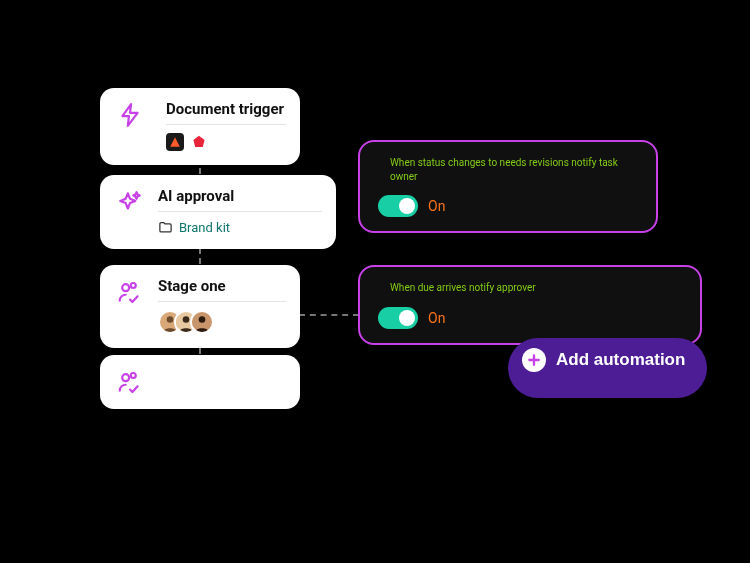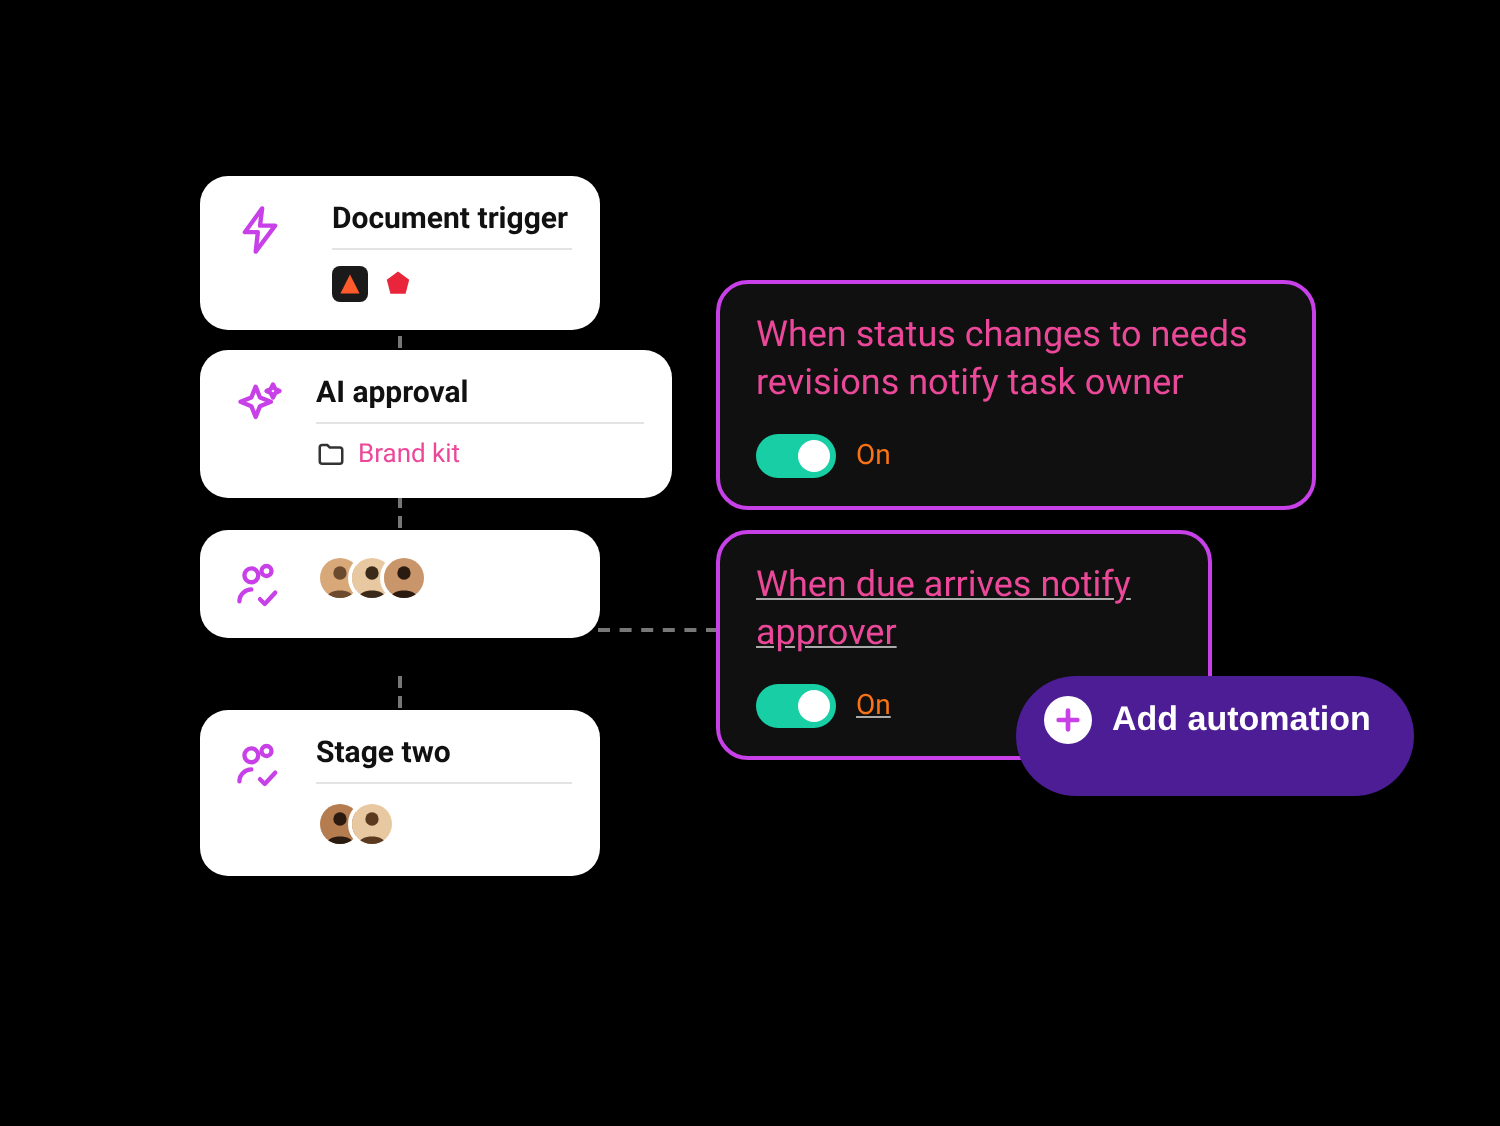--- a/index.html
+++ b/index.html
@@ -61,21 +61,21 @@
     font-weight: 700;
     color: #fff;
   }
   .app-a { background: #1a1a1a; }
   .app-b { background: #fff; }
   .folder-row {
     display: flex;
     align-items: center;
     gap: 6px;
     font-size: 13px;
-    color: #ec4899;
+    color: #0f766e;
   }
   .avatars {
     display: flex;
     align-items: center;
   }
   .avatar {
     width: 24px;
     height: 24px;
     border-radius: 50%;
     border: 2px solid #fff;
@@ -91,24 +91,25 @@
   
   .auto-panel {
     position: absolute;
     background: #101010;
     border: 2.5px solid #c840e8;
     border-radius: 16px;
     padding: 14px 18px 14px 18px;
     color: #aaa;
   }
   .auto-panel .desc {
-    font-size: 18px;
+    font-size: 10px;
     line-height: 1.35;
-    color: #ec4899;
+    color: #84cc16;
     margin-bottom: 12px;
+    margin-left: 12px;
   }
   .toggle-row {
     display: flex;
     align-items: center;
     gap: 10px;
   }
   .toggle {
     width: 40px;
     height: 22px;
     background: #18cfa5;
@@ -224,20 +225,21 @@
   <div class="card" style="left:100px; top:265px; width:200px;">
     <div class="icon-slot">
       <svg width="26" height="26" viewBox="0 0 24 24" fill="none" stroke="#c840e8" stroke-width="2" stroke-linecap="round" stroke-linejoin="round">
         <circle cx="8" cy="8" r="3.2"></circle>
         <path d="M2.5 20 c0-3.5 3-5.5 5.5-5.5"></path>
         <circle cx="15" cy="6" r="2.3"></circle>
         <path d="M12 19 l2.2 2.2 L19 16"></path>
       </svg>
     </div>
     <div class="body">
+      <div class="title">Stage one</div>
       <div class="avatars">
         <div class="avatar">
             <svg viewBox="0 0 24 24">
               <rect width="24" height="24" fill="#d9a878"></rect>
               <circle cx="12" cy="9" r="4" fill="#6b4a2e"></circle>
               <path d="M4 24 c0-6 16-6 16 0" fill="#6b4a2e"></path>
             </svg>
           </div>
         <div class="avatar">
             <svg viewBox="0 0 24 24">
@@ -259,50 +261,31 @@
 
   <div class="card" style="left:100px; top:355px; width:200px;">
     <div class="icon-slot">
       <svg width="26" height="26" viewBox="0 0 24 24" fill="none" stroke="#c840e8" stroke-width="2" stroke-linecap="round" stroke-linejoin="round">
         <circle cx="8" cy="8" r="3.2"></circle>
         <path d="M2.5 20 c0-3.5 3-5.5 5.5-5.5"></path>
         <circle cx="15" cy="6" r="2.3"></circle>
         <path d="M12 19 l2.2 2.2 L19 16"></path>
       </svg>
     </div>
-    <div class="body">
-      <div class="title">Stage two</div>
-      <div class="avatars">
-        <div class="avatar">
-            <svg viewBox="0 0 24 24">
-              <rect width="24" height="24" fill="#b57c50"></rect>
-              <circle cx="12" cy="9" r="4" fill="#2b1a10"></circle>
-              <path d="M4 24 c0-6 16-6 16 0" fill="#2b1a10"></path>
-            </svg>
-          </div>
-        <div class="avatar">
-            <svg viewBox="0 0 24 24">
-              <rect width="24" height="24" fill="#e8c8a0"></rect>
-              <circle cx="12" cy="9" r="4" fill="#5b3a20"></circle>
-              <path d="M4 24 c0-6 16-6 16 0" fill="#5b3a20"></path>
-            </svg>
-          </div>
-      </div>
-    </div>
   </div>
 
   <div class="auto-panel" style="left:358px; top:140px; width:300px;">
     <div class="desc">When status changes to needs revisions notify task owner</div>
     <div class="toggle-row">
       <div class="toggle"></div>
       <span class="toggle-label">On</span>
     </div>
   </div>
 
-  <div class="auto-panel" style="left:358px; top:265px; width:248px;text-decoration:underline;">
+  <div class="auto-panel" style="left:358px; top:265px; width:344px;">
     <div class="desc">When due arrives notify approver</div>
     <div class="toggle-row">
       <div class="toggle"></div>
       <span class="toggle-label">On</span>
     </div>
   </div>
 
   <button class="add-btn" style="left:508px; top:338px;">
     <span class="plus-circle">
       <svg width="14" height="14" viewBox="0 0 24 24" fill="none" stroke="#c840e8" stroke-width="4" stroke-linecap="round">

